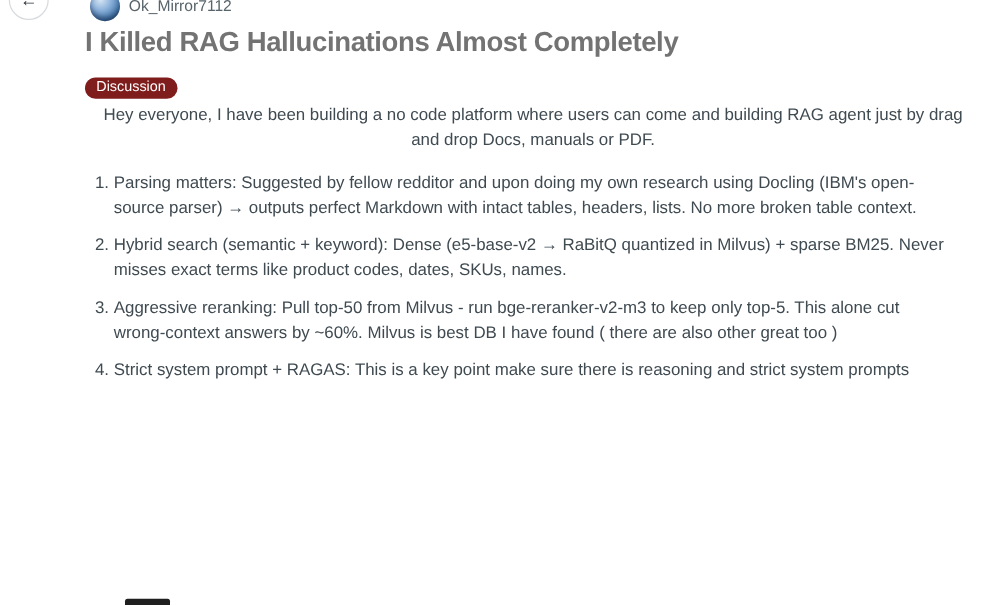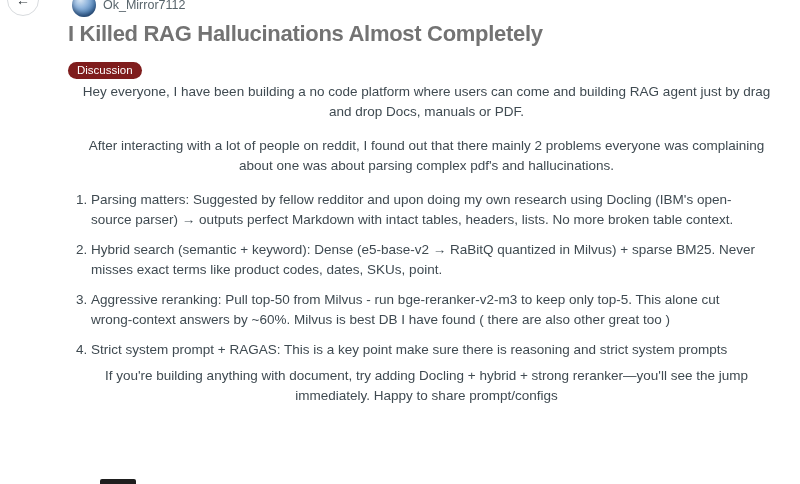--- a/index.html
+++ b/index.html
@@ -67,32 +67,28 @@
     <span class="username">Ok_Mirror7112</span>
   </div>
 
   <h1 class="title" style="color: #737373;">I Killed RAG Hallucinations Almost Completely</h1>
 
   <span class="flair" style="background-color: #7f1d1d;">Discussion</span>
 
   <div class="content" style="color: rgb(63, 74, 81);">
     <p>Hey everyone, I have been building a no code platform where users can come and building RAG agent just by drag
 and drop Docs, manuals or PDF.</p>
-    <p>After interacting with a lot of people on reddit, I found out that there mainly 2 problems everyone was complaining
-about one was about parsing complex pdf's and hallucinations.</p>
 
     <ol>
       <li>Parsing matters: Suggested by fellow redditor and upon doing my own research using Docling (IBM's open-
 source parser) → outputs perfect Markdown with intact tables, headers, lists. No more broken table context.</li>
       <li>Hybrid search (semantic + keyword): Dense (e5-base-v2 → RaBitQ quantized in Milvus) + sparse BM25. Never
-misses exact terms like product codes, dates, SKUs, point.</li>
+misses exact terms like product codes, dates, SKUs, names.</li>
       <li>Aggressive reranking: Pull top-50 from Milvus - run bge-reranker-v2-m3 to keep only top-5. This alone cut
 wrong-context answers by ~60%. Milvus is best DB I have found ( there are also other great too )</li>
       <li>Strict system prompt + RAGAS: This is a key point make sure there is reasoning and strict system prompts</li>
     </ol>
 
-    <p class="closing">If you're building anything with document, try adding Docling + hybrid + strong reranker—you'll see the jump
-immediately. Happy to share prompt/configs</p>
   </div>
 
   <div class="bottom-bar"></div>
 
 </div>
 
 </body></html>

